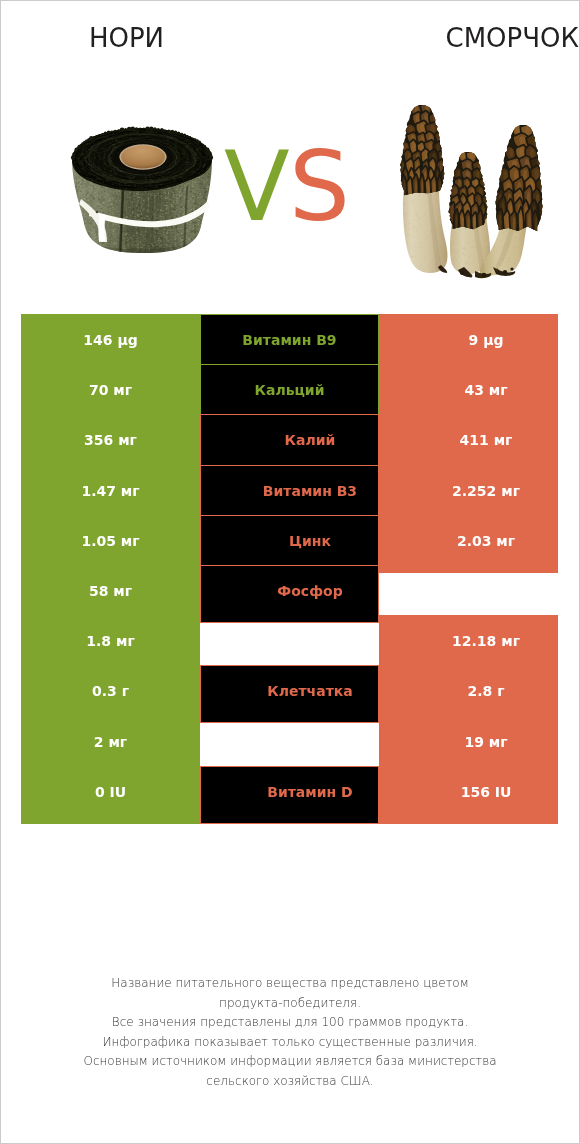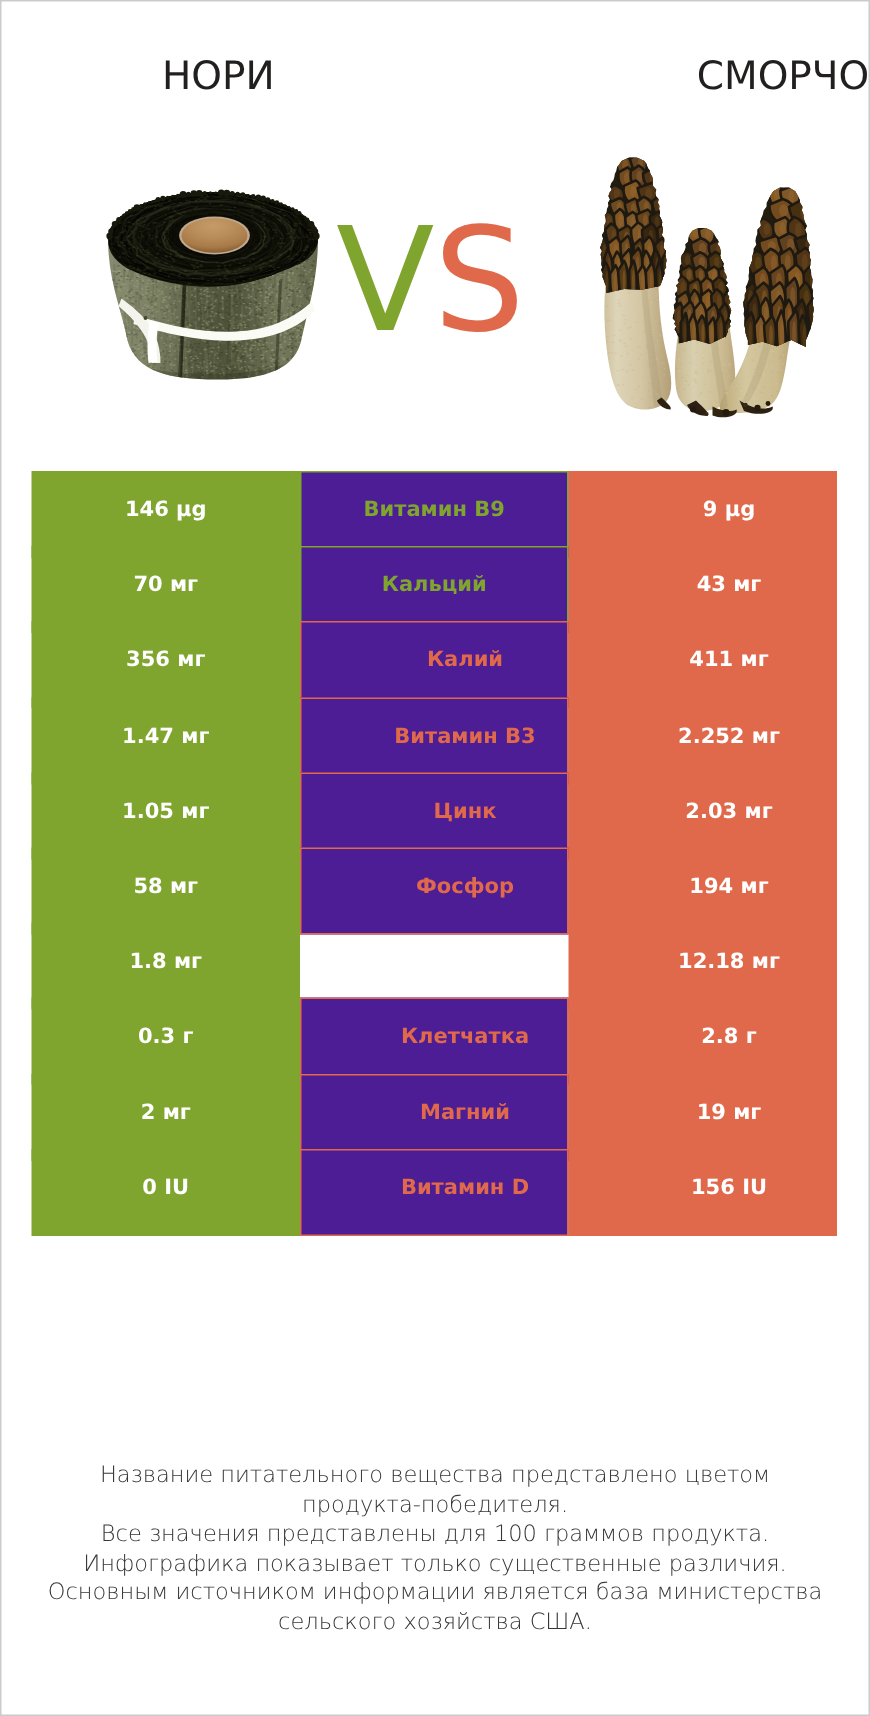--- a/index.html
+++ b/index.html
@@ -1,34 +1,34 @@
 <!DOCTYPE html>
 <html><head>
 <meta charset="utf-8">
 <style>
   html,body{margin:0;padding:0;background:#fff;}
   body{width:580px;height:1144px;font-family:"DejaVu Sans",sans-serif;}
   .page{position:relative;width:578px;height:1142px;border:1px solid #cbcbcb;background:#fff;overflow:hidden;}
   .hdr{position:absolute;left:0;top:0;width:578px;height:300px;}
-  .title{position:absolute;top:35px;font-size:26px;color:#221f1f;text-align:center;line-height:30px;font-family:"DejaVu Sans",sans-serif;padding-left:19px;}
+  .title{position:absolute;top:22px;font-size:26px;color:#221f1f;text-align:center;line-height:30px;font-family:"DejaVu Sans",sans-serif;}
   .title.left{left:0;width:251px;}
   .title.right{left:331px;width:247px;text-align:right;}
   .art{position:absolute;left:0;top:0;width:578px;height:300px;}
   .tbl{position:absolute;left:20px;top:313px;width:538px;}
   .row{position:relative;height:48px;margin-bottom:2.2px;}
   .cell{position:absolute;top:0;height:58px;display:flex;align-items:center;justify-content:center;
         font-size:14px;font-weight:bold;box-sizing:border-box;font-family:"DejaVu Sans",sans-serif;
         padding-bottom:6px;}
   .c-left{left:0;width:179px;background:#7fa52f;color:#fff;}
-  .c-mid{left:179px;width:179px;background:#4c1d95;}
+  .c-mid{left:179px;width:179px;background:#000000;}
   .c-right{left:358px;width:179px;background:#e1694b;color:#fff;padding-left:35px;}
   .win-green .c-mid{border:1px solid #7fa52f;color:#7fa52f;}
   .win-orange .c-mid{border:1px solid #e1694b;color:#e1694b;padding-left:41px;}
   .foot{position:absolute;left:0;top:973px;width:578px;text-align:center;
-        font-size:15px;font-weight:300;color:#363636;line-height:19.6px;
+        font-size:12px;font-weight:300;color:#363636;line-height:19.6px;
         font-family:"DejaVu Sans",sans-serif;}
 </style>
 </head>
 <body>
 
 <div class="page">
   <div class="hdr">
     <div class="title left">НОРИ</div>
     <div class="title right">СМОРЧОК</div>
     <svg class="art" viewBox="0 0 578 300" xmlns="http://www.w3.org/2000/svg">
@@ -500,34 +500,32 @@
         <div class="cell c-right">2.252 мг</div>
       </div>
       <div class="row win-orange">
         <div class="cell c-left">1.05 мг</div>
         <div class="cell c-mid">Цинк</div>
         <div class="cell c-right">2.03 мг</div>
       </div>
       <div class="row win-orange">
         <div class="cell c-left">58 мг</div>
         <div class="cell c-mid">Фосфор</div>
-        <div class="cell c-right">194 мг</div>
       </div>
       <div class="row win-orange">
         <div class="cell c-left">1.8 мг</div>
         <div class="cell c-right">12.18 мг</div>
       </div>
       <div class="row win-orange">
         <div class="cell c-left">0.3 г</div>
         <div class="cell c-mid">Клетчатка</div>
         <div class="cell c-right">2.8 г</div>
       </div>
       <div class="row win-orange">
         <div class="cell c-left">2 мг</div>
-        <div class="cell c-mid">Магний</div>
         <div class="cell c-right">19 мг</div>
       </div>
       <div class="row win-orange">
         <div class="cell c-left">0 IU</div>
         <div class="cell c-mid">Витамин D</div>
         <div class="cell c-right">156 IU</div>
       </div>
     </div>
   <div class="foot">
       <div>Название питательного вещества представлено цветом</div>

